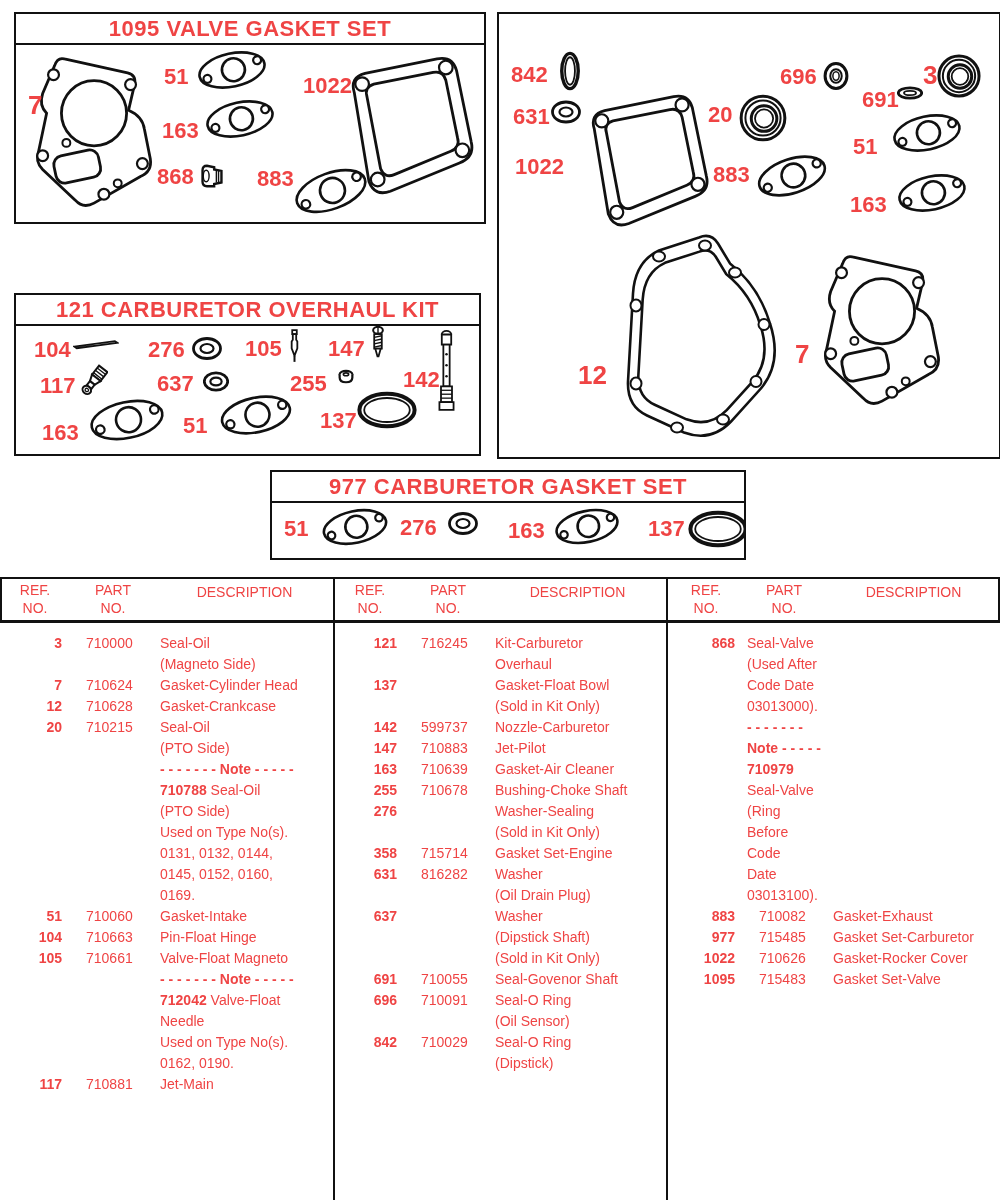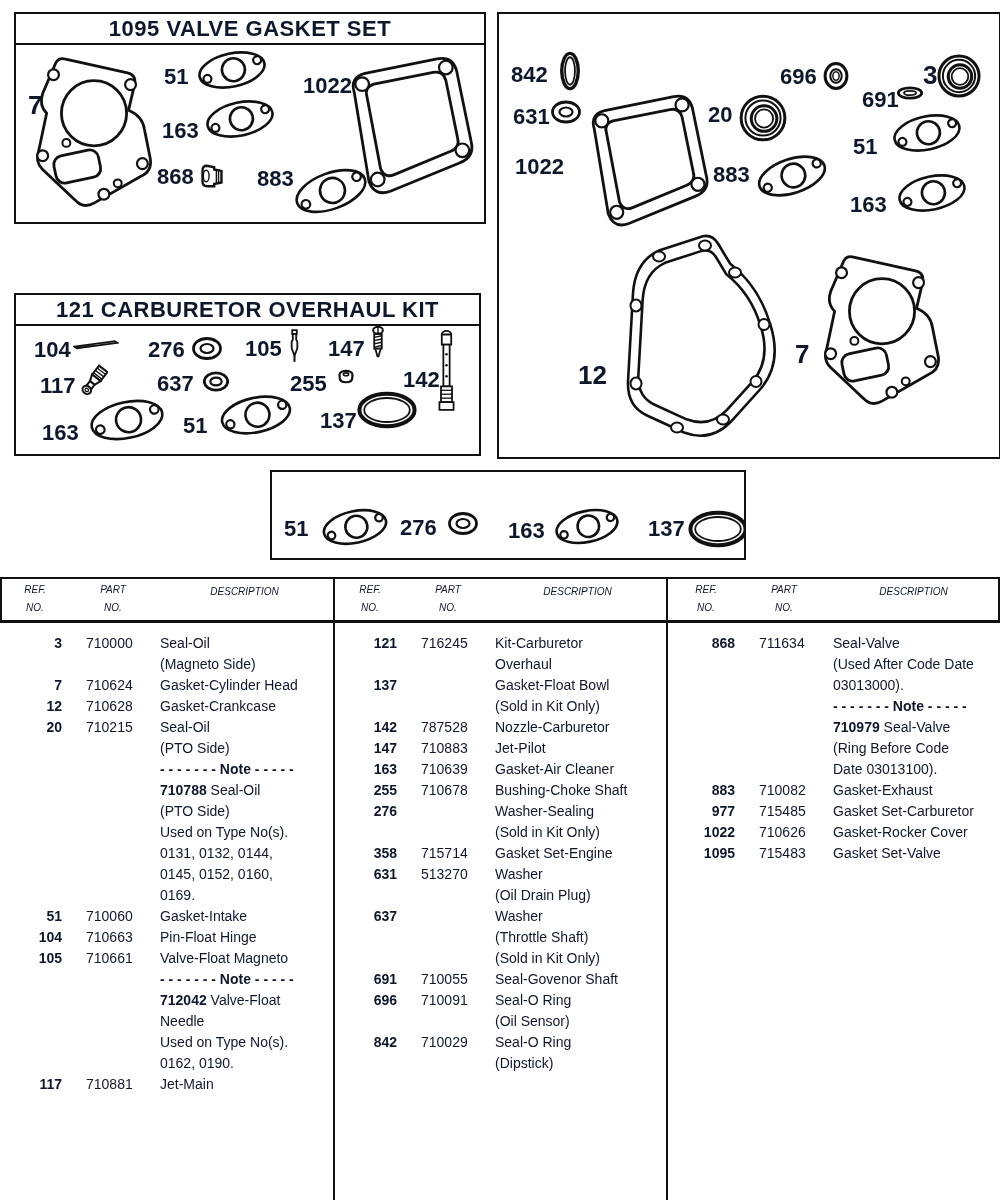--- a/index.html
+++ b/index.html
@@ -1,32 +1,32 @@
 <!DOCTYPE html>
 <html><head>
 <meta charset="utf-8">
 <style>
   html,body{margin:0;padding:0;background:#fff;}
   #page{position:relative;width:1000px;height:1200px;background:#fff;
-        font-family:"Liberation Sans",sans-serif;color:#0f172a;overflow:hidden;}
+        font-family:"Liberation Sans",sans-serif;color:#ef4444;overflow:hidden;}
   
   .figbox{position:absolute;border:2px solid #111;background:#fff;}
   .figtitle{position:absolute;left:0;right:0;top:0;height:29px;border-bottom:2px solid #111;
             display:flex;align-items:center;justify-content:center;
             font-weight:bold;font-size:22px;letter-spacing:.5px;}
   .figart{position:absolute;inset:0;width:100%;height:100%;}
   .plbl{position:absolute;font-weight:bold;font-size:22px;line-height:1;}
   .plbl.big{font-size:26px;}
   
   .hdrband{position:absolute;left:0;top:577px;width:996px;height:41px;
            border-top:2px solid #111;border-bottom:3px solid #111;
            border-left:2px solid #111;border-right:2px solid #111;}
   .vline{position:absolute;top:577px;bottom:0;width:2px;background:#111;}
   .colgrid{display:grid;grid-template-columns:62px 78px 1fr;column-gap:8px;}
-  .hcell{position:absolute;top:579px;height:36px;font-size:10px;font-style:italic;}
+  .hcell{position:absolute;top:579px;height:36px;font-size:14px;}
   .hcell div{text-align:center;line-height:18px;padding-top:2px;}
   .hcell .hdesc{display:flex;align-items:flex-end;justify-content:center;padding-bottom:16px;}
   .tbody{position:absolute;top:633px;font-size:14px;line-height:21px;}
   .trow{margin:0;}
   .tref{text-align:right;padding-right:4px;font-weight:bold;}
   .tpart{font-weight:normal;padding-left:12px;}
   .b{font-weight:bold;}
   svg *{vector-effect:non-scaling-stroke;}
 </style>
 </head>
@@ -240,20 +240,21 @@
     <div class="plbl" style="left:304px;top:115px">137</div>
   </div>
 
   <div class="figbox" style="left:270px;top:470px;width:472px;height:86px">
     <svg class="figart" viewBox="0 0 472 86">
       <use href="#flange" x="46" y="33" width="74" height="44"></use>
       <use href="#washer" x="175" y="40" width="32" height="23"></use>
       <use href="#flange" x="280" y="33" width="70" height="43"></use>
       <use href="#oring" x="416" y="38" width="60" height="38"></use>
     </svg>
+    <div class="figtitle">977 CARBURETOR GASKET SET</div>
     <div class="plbl" style="left:12px;top:46px">51</div>
     <div class="plbl" style="left:128px;top:45px">276</div>
     <div class="plbl" style="left:236px;top:48px">163</div>
     <div class="plbl" style="left:376px;top:46px">137</div>
   </div>
 
   <div class="hdrband"></div>
   <div class="vline" style="left:333px"></div>
   <div class="vline" style="left:666px"></div>
 
@@ -357,21 +358,21 @@
       <div class="trow colgrid">
         <div class="tref">137</div>
         <div class="tpart"></div>
         <div class="tdesc">
           <div>Gasket-Float Bowl</div>
           <div>(Sold in Kit Only)</div>
         </div>
       </div>
       <div class="trow colgrid">
         <div class="tref">142</div>
-        <div class="tpart">787528</div>
+        <div class="tpart">599737</div>
         <div class="tdesc">
           <div>Nozzle-Carburetor</div>
         </div>
       </div>
       <div class="trow colgrid">
         <div class="tref">147</div>
         <div class="tpart">710883</div>
         <div class="tdesc">
           <div>Jet-Pilot</div>
         </div>
@@ -400,32 +401,32 @@
       </div>
       <div class="trow colgrid">
         <div class="tref">358</div>
         <div class="tpart">715714</div>
         <div class="tdesc">
           <div>Gasket Set-Engine</div>
         </div>
       </div>
       <div class="trow colgrid">
         <div class="tref">631</div>
-        <div class="tpart">513270</div>
+        <div class="tpart">816282</div>
         <div class="tdesc">
           <div>Washer</div>
           <div>(Oil Drain Plug)</div>
         </div>
       </div>
       <div class="trow colgrid">
         <div class="tref">637</div>
         <div class="tpart"></div>
         <div class="tdesc">
           <div>Washer</div>
-          <div>(Throttle Shaft)</div>
+          <div>(Dipstick Shaft)</div>
           <div>(Sold in Kit Only)</div>
         </div>
       </div>
       <div class="trow colgrid">
         <div class="tref">691</div>
         <div class="tpart">710055</div>
         <div class="tdesc">
           <div>Seal-Govenor Shaft</div>
         </div>
       </div>
@@ -442,21 +443,20 @@
         <div class="tpart">710029</div>
         <div class="tdesc">
           <div>Seal-O Ring</div>
           <div>(Dipstick)</div>
         </div>
       </div>
     </div>
   <div class="tbody" style="left:677px;width:319px">
       <div class="trow colgrid">
         <div class="tref">868</div>
-        <div class="tpart">711634</div>
         <div class="tdesc">
           <div>Seal-Valve</div>
           <div>(Used After Code Date</div>
           <div>03013000).</div>
           <div><span class="b">- - - - - - -  Note  - - - - -</span></div>
           <div><span class="b">710979</span><span> Seal-Valve</span></div>
           <div>(Ring Before Code</div>
           <div>Date 03013100).</div>
         </div>
       </div>

